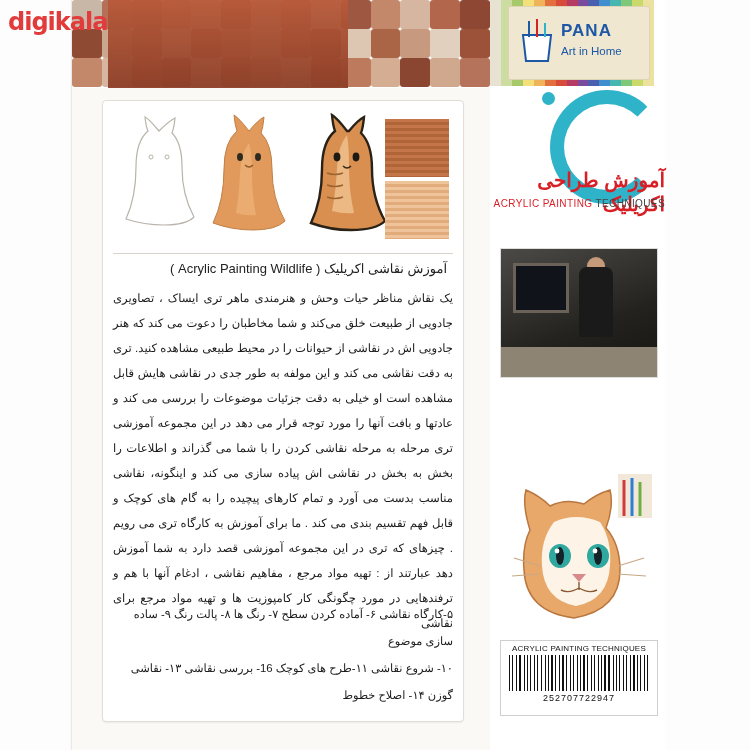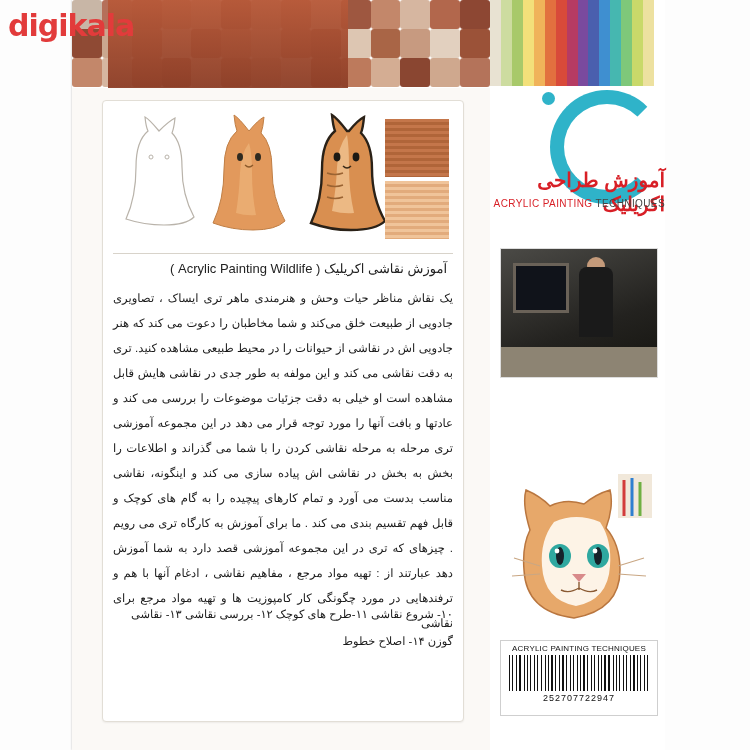--- a/index.html
+++ b/index.html
@@ -8,21 +8,21 @@
     background:#ffffff;
     font-family:"Liberation Sans", sans-serif;
     overflow:hidden;
     position:relative;
   }
   .root{position:relative;width:750px;height:750px;background:#fff;}
 
   
   .watermark{
     position:absolute;left:8px;top:8px;
-    font-size:30px;font-weight:bold;letter-spacing:-1px;
+    font-size:24px;font-weight:bold;letter-spacing:-1px;
     font-family:"DejaVu Sans", sans-serif;
     color:#e23b3b;z-index:40;
   }
 
   
   .cover{
     position:absolute;left:0;top:0;width:750px;height:750px;
     background:#fdfdfd;
   }
 
@@ -268,21 +268,22 @@
 
         <div class="hr"></div>
 
         <div class="cardtitle">آموزش نقاشی اکریلیک ( Acrylic Painting Wildlife )</div>
 
         <div class="body">
           <p>یک نقاش مناظر حیات وحش و هنرمندی ماهر تری ایساک ، تصاویری جادویی از طبیعت خلق می‌کند و شما مخاطبان را دعوت می کند که هنر جادویی اش در نقاشی از حیوانات را در محیط طبیعی مشاهده کنید. تری به دقت نقاشی می کند و این مولفه به طور جدی در نقاشی هایش قابل مشاهده است او خیلی به دقت جزئیات موضوعات را بررسی می کند و عادتها و بافت آنها را مورد توجه قرار می دهد در این مجموعه آموزشی تری مرحله به مرحله نقاشی کردن را با شما می گذراند و اطلاعات را بخش به بخش در نقاشی اش پیاده سازی می کند و اینگونه، نقاشی مناسب بدست می آورد و تمام کارهای پیچیده را به گام های کوچک و قابل فهم تقسیم بندی می کند . ما برای آموزش به کارگاه تری می رویم . چیزهای که تری در این مجموعه آموزشی قصد دارد به شما آموزش دهد عبارتند از : تهیه مواد مرجع ، مفاهیم نقاشی ، ادغام آنها با هم و ترفندهایی در مورد چگونگی کار کامپوزیت ها و تهیه مواد مرجع برای نقاشی</p>
         </div>
 
         <div class="list">
-          <div>۱۰- شروع نقاشی ۱۱-طرح های کوچک  ۱۲- بررسی نقاشی     ۱۳- نقاشی گوزن ۱۴- اصلاح خطوط</div>
+          <div>۵-کارگاه نقاشی    ۶- آماده کردن سطح   ۷- رنگ ها   ۸- پالت رنگ   ۹- ساده سازی موضوع</div>
+          <div>۱۰- شروع نقاشی ۱۱-طرح های کوچک  16- بررسی نقاشی     ۱۳- نقاشی گوزن ۱۴- اصلاح خطوط</div>
         </div>
 
       </div>
     </div>
 
     <div class="right">
 
       <div class="rstripes" id="stripes">
           <i style="background: rgb(232, 226, 210);"></i>
           <i style="background: rgb(205, 220, 160);"></i>
@@ -295,20 +296,30 @@
           <i style="background: rgb(122, 74, 158);"></i>
           <i style="background: rgb(74, 95, 174);"></i>
           <i style="background: rgb(63, 143, 208);"></i>
           <i style="background: rgb(70, 183, 176);"></i>
           <i style="background: rgb(126, 200, 122);"></i>
           <i style="background: rgb(201, 217, 106);"></i>
           <i style="background: rgb(237, 225, 160);"></i>
           <i style="background: rgb(255, 255, 255);"></i>
         </div>
 
+      <div class="logo">
+        <svg class="cup" viewBox="0 0 40 48">
+          <path d="M6 18 h28 l-3 26 h-22z" fill="#ffffff" stroke="#1d58a7" stroke-width="2"></path>
+          <line x1="12" y1="4" x2="12" y2="20" stroke="#1d58a7" stroke-width="2"></line>
+          <line x1="20" y1="2" x2="20" y2="20" stroke="#d81f26" stroke-width="2"></line>
+          <line x1="28" y1="6" x2="28" y2="20" stroke="#2fb3c9" stroke-width="2"></line>
+        </svg>
+        <div class="brand">PANA</div>
+        <div class="tag">Art in Home</div>
+      </div>
 
       <div class="teal">
         <div class="circle"></div>
         <div class="dot"></div>
       </div>
 
       <div class="fa-title">آموزش طراحی اکریلیک</div>
       <div class="en-title">
         <span class="red">ACRYLIC </span><span class="red">PAINTING </span><span>TECHNIQUES</span>
       </div>

